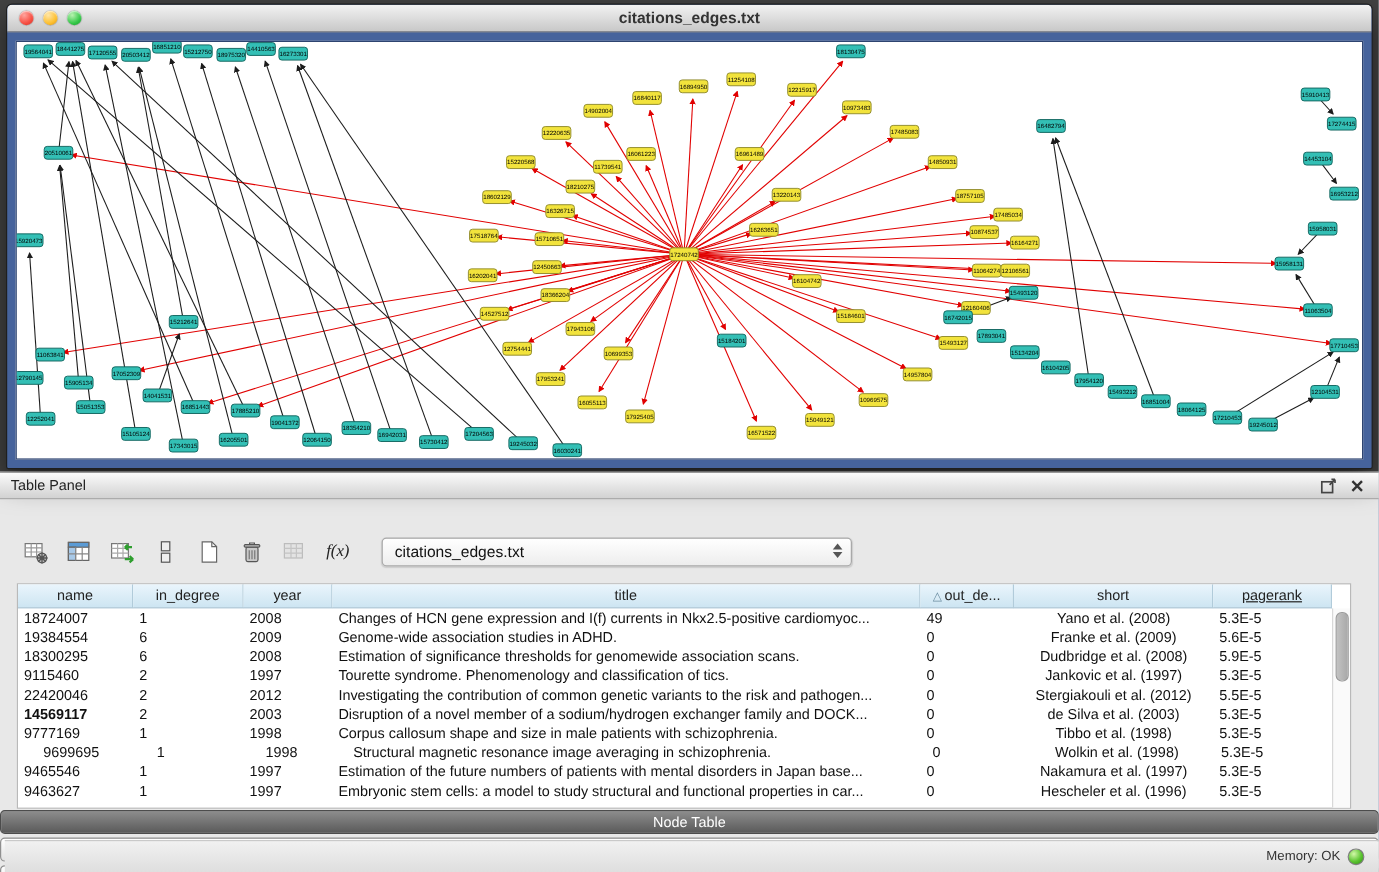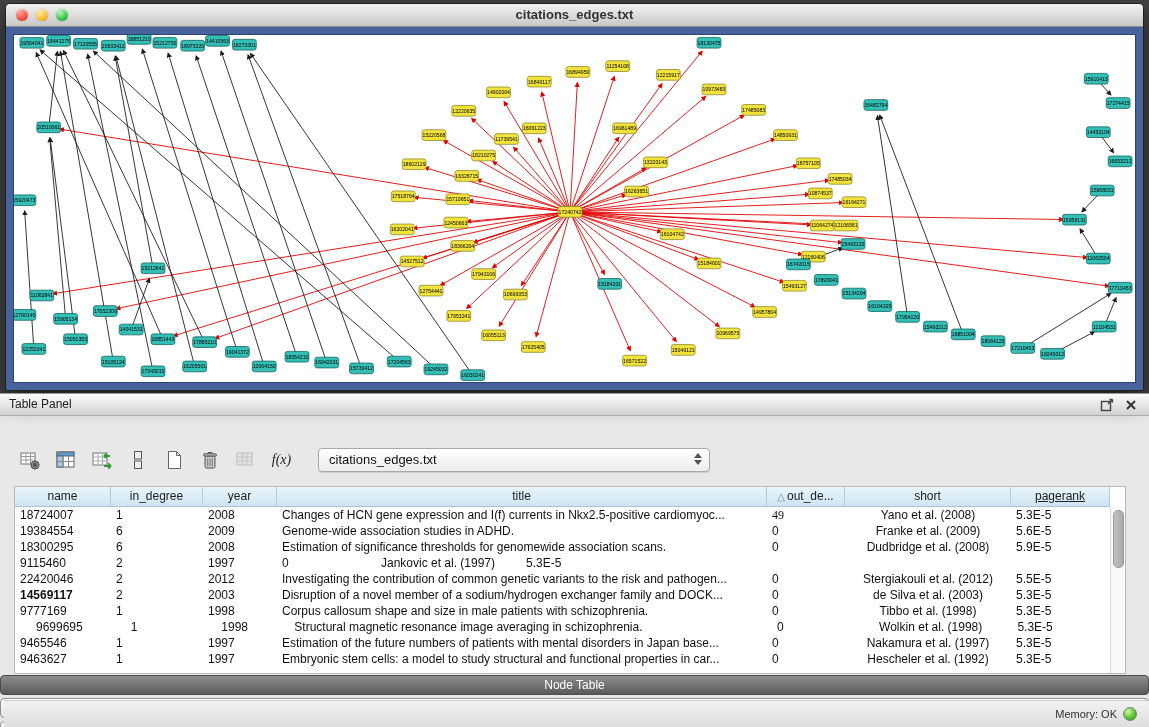--- a/index.html
+++ b/index.html
@@ -677,21 +677,21 @@
       <div class="th" style="width: 78px;"><span class="sort">△</span>out_de...</div>
       <div class="th" style="width: 166px;">short</div>
       <div class="th" style="width: 99px; text-decoration: underline;">pagerank</div>
     </div>
   <div class="tbody" id="tbody">
       <div class="trow">
         <div class="td" style="width: 96px;">18724007</div>
         <div class="td" style="width: 92px;">1</div>
         <div class="td" style="width: 74px;">2008</div>
         <div class="td" style="width: 490px;">Changes of HCN gene expression and I(f) currents in Nkx2.5-positive cardiomyoc...</div>
-        <div class="td" style="width: 78px; font-family: Liberation Serif, serif;">49</div>
+        <div class="td" style="width: 78px;">49</div>
         <div class="td center" style="width: 166px;">Yano et al. (2008)</div>
         <div class="td" style="width: 99px;">5.3E-5</div>
       </div>
       <div class="trow">
         <div class="td" style="width: 96px;">19384554</div>
         <div class="td" style="width: 92px;">6</div>
         <div class="td" style="width: 74px;">2009</div>
         <div class="td" style="width: 490px;">Genome-wide association studies in ADHD.</div>
         <div class="td" style="width: 78px;">0</div>
         <div class="td center" style="width: 166px;">Franke et al. (2009)</div>
@@ -703,20 +703,21 @@
         <div class="td" style="width: 74px;">2008</div>
         <div class="td" style="width: 490px;">Estimation of significance thresholds for genomewide association scans.</div>
         <div class="td" style="width: 78px;">0</div>
         <div class="td center" style="width: 166px;">Dudbridge et al. (2008)</div>
         <div class="td" style="width: 99px;">5.9E-5</div>
       </div>
       <div class="trow">
         <div class="td" style="width: 96px;">9115460</div>
         <div class="td" style="width: 92px;">2</div>
         <div class="td" style="width: 74px;">1997</div>
+        <div class="td" style="width: 490px;">Tourette syndrome. Phenomenology and classification of tics.</div>
         <div class="td" style="width: 78px;">0</div>
         <div class="td center" style="width: 166px;">Jankovic et al. (1997)</div>
         <div class="td" style="width: 99px;">5.3E-5</div>
       </div>
       <div class="trow">
         <div class="td" style="width: 96px;">22420046</div>
         <div class="td" style="width: 92px;">2</div>
         <div class="td" style="width: 74px;">2012</div>
         <div class="td" style="width: 490px;">Investigating the contribution of common genetic variants to the risk and pathogen...</div>
         <div class="td" style="width: 78px;">0</div>
@@ -758,21 +759,21 @@
         <div class="td" style="width: 78px;">0</div>
         <div class="td center" style="width: 166px;">Nakamura et al. (1997)</div>
         <div class="td" style="width: 99px;">5.3E-5</div>
       </div>
       <div class="trow">
         <div class="td" style="width: 96px;">9463627</div>
         <div class="td" style="width: 92px;">1</div>
         <div class="td" style="width: 74px;">1997</div>
         <div class="td" style="width: 490px;">Embryonic stem cells: a model to study structural and functional properties in car...</div>
         <div class="td" style="width: 78px;">0</div>
-        <div class="td center" style="width: 166px;">Hescheler et al. (1992)</div>
+        <div class="td center" style="width: 166px;">Hescheler et al. (1996)</div>
         <div class="td" style="width: 99px;">5.3E-5</div>
       </div>
     </div>
   <div class="vscroll">
     <div class="vthumb"></div>
   </div>
 </div>
 
 <div class="tabs" id="tabs">
     <button class="tab selected">Node Table</button>

